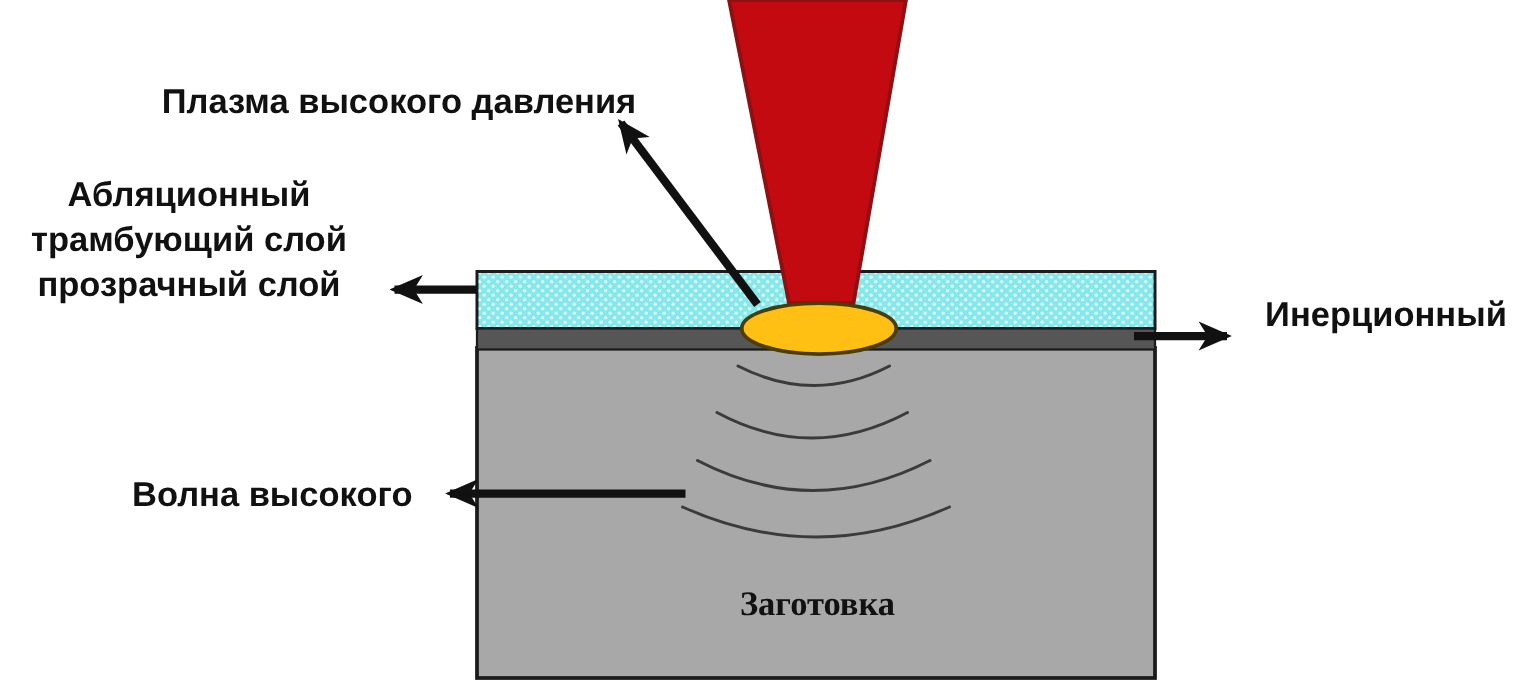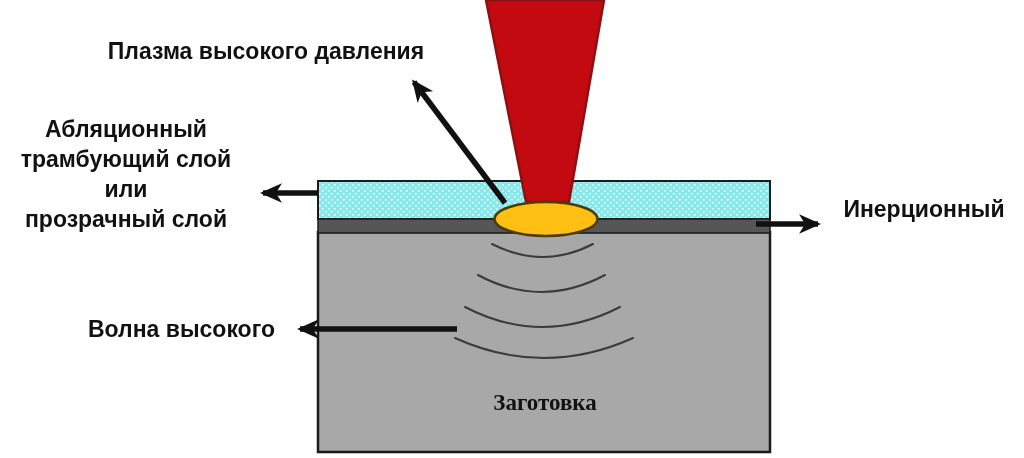--- a/index.html
+++ b/index.html
@@ -57,27 +57,26 @@
     <ellipse cx="546" cy="219" rx="51.5" ry="17" stroke-width="2.5" fill="#ffc013" stroke="#4a3d08"></ellipse>
 
     <g stroke-width="5.5" stroke-linecap="butt">
       <line x1="505" y1="203" x2="414" y2="82" marker-end="url(#ah)" stroke="#111111"></line>
       <line x1="318" y1="193" x2="263" y2="193" marker-end="url(#ah)" stroke="#111111"></line>
       <line x1="756" y1="224" x2="818" y2="224" marker-end="url(#ah)" stroke="#111111"></line>
       <line x1="457" y1="329" x2="300" y2="329" marker-end="url(#ah)" stroke="#111111"></line>
     </g>
   </svg>
 
-  <div class="lbl" style="left:106px;top:36px;width:320px;">Плазма высокого давления</div>
+  <div class="lbl" style="left:106px;top:52px;width:320px;">Плазма высокого давления</div>
 
 
   <div class="lbl" style="left:2px;top:114px;width:248px;">
     <span>Абляционный</span>
     <span>трамбующий слой</span>
-    <span>или</span>
     <span>прозрачный слой</span>
   </div>
 
   <div class="lbl" style="left:828px;top:194px;width:192px;">
     <span>Инерционный</span>
   </div>
 
   <div class="lbl" style="left:64px;top:314px;width:235px;">Волна высокого</div>
 
   <div class="lbl" style="left:467px;top:388px;width:156px;font-family:Liberation Serif, serif;">Заготовка</div>

